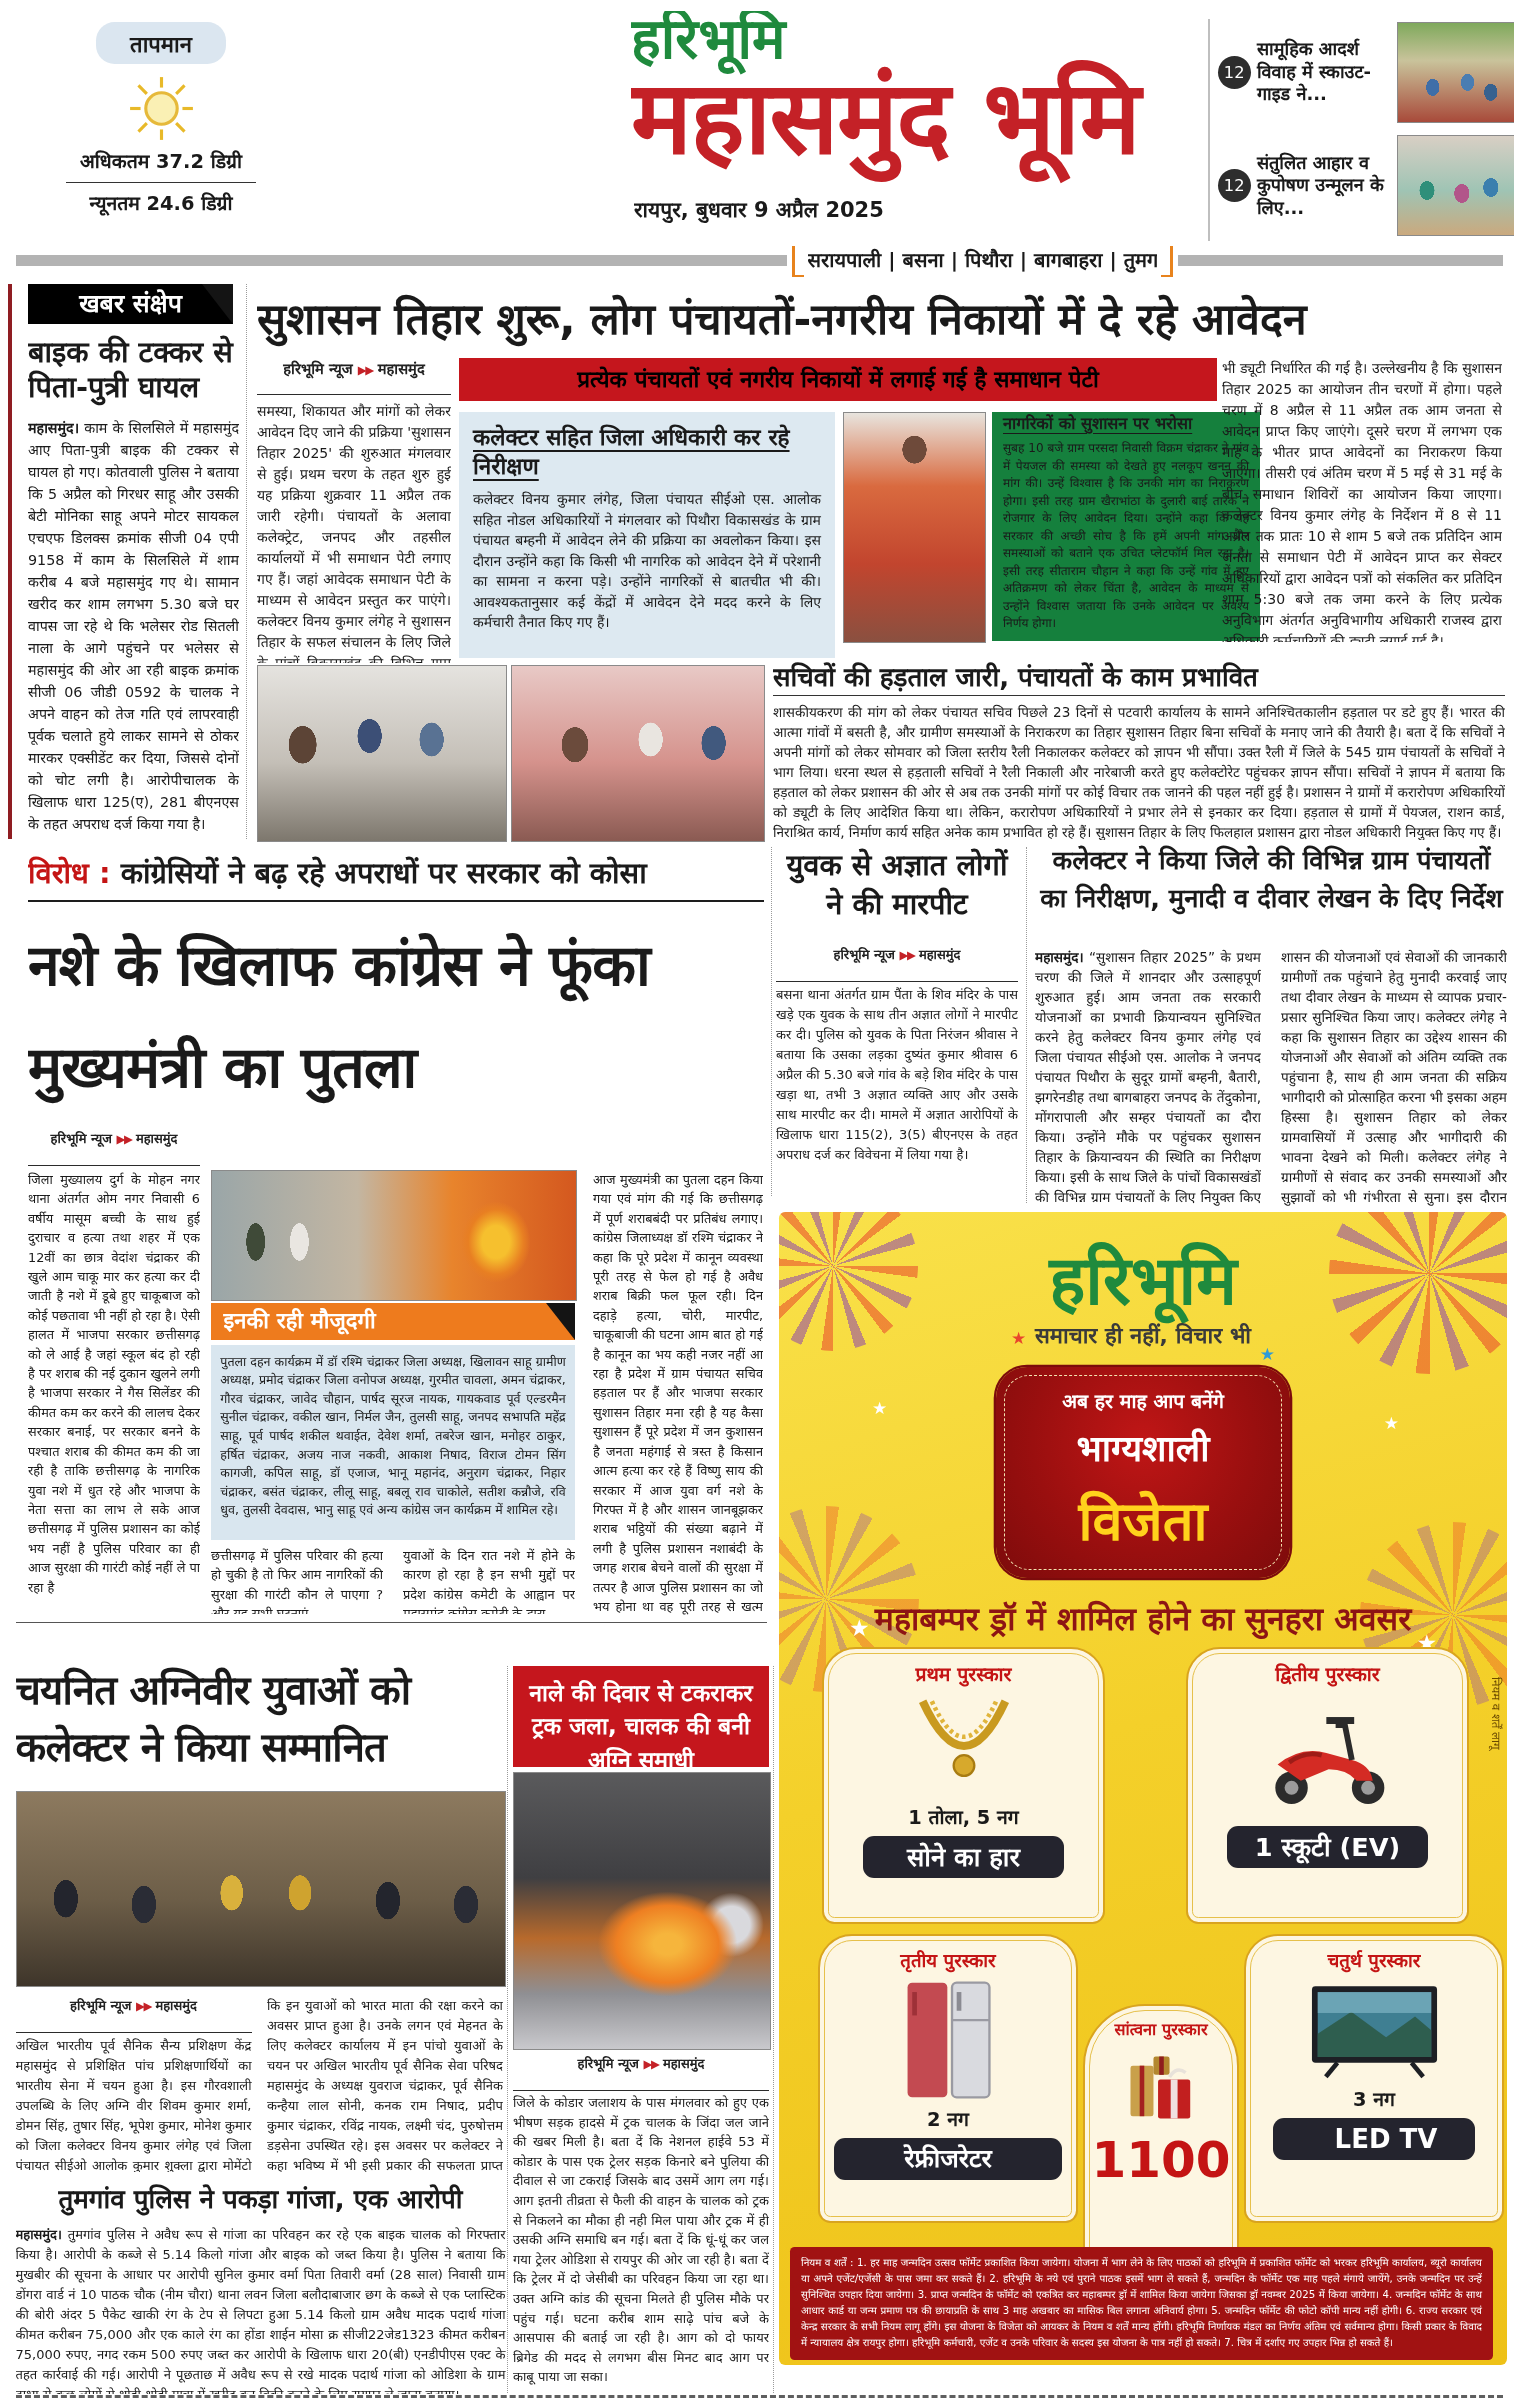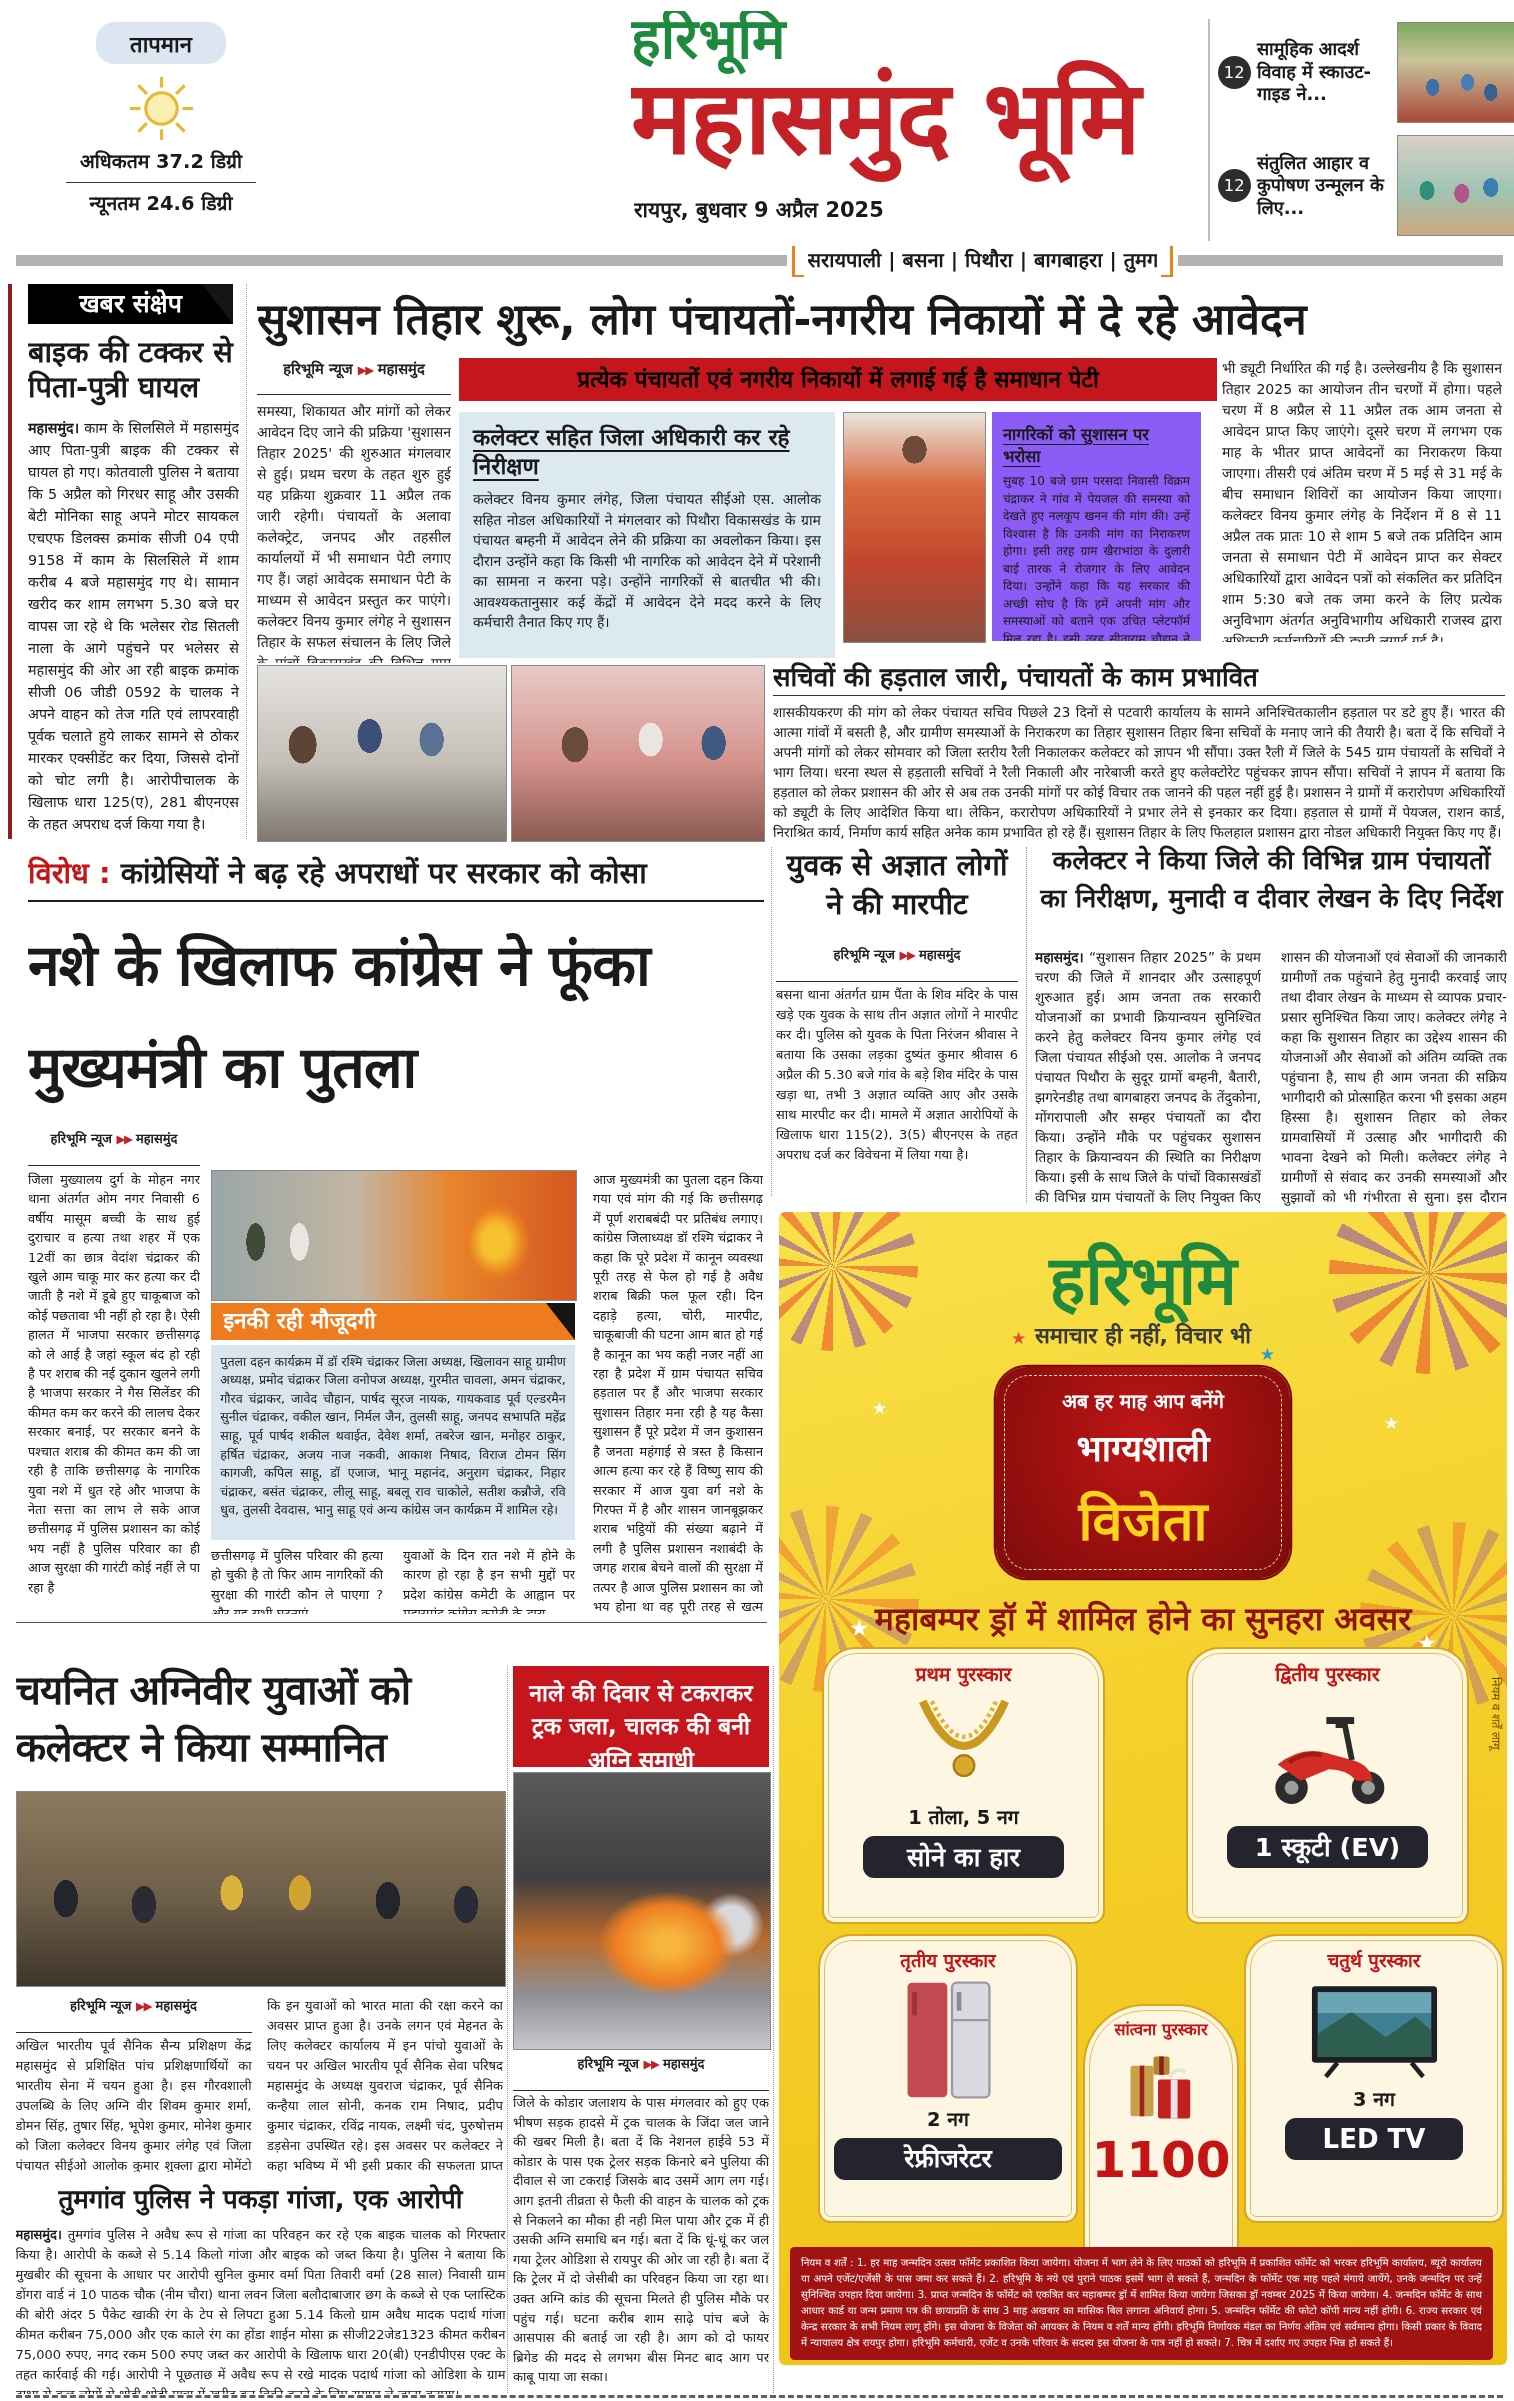--- a/index.html
+++ b/index.html
@@ -108,21 +108,21 @@
 
   <div class="abs" style="left:459px;top:412px;width:376px;height:246px;background:#dde9f1;padding:11px 14px;box-sizing:border-box;">
     <div style="font-weight:bold;font-size:22.5px;line-height:1.3;text-decoration:underline;text-underline-offset:4.6px;margin-bottom:7.7px;">कलेक्टर सहित जिला अधिकारी कर रहे निरीक्षण</div>
     <div class="just" style="font-size:14px;line-height:20.5px;">कलेक्टर विनय कुमार लंगेह, जिला पंचायत सीईओ एस. आलोक सहित नोडल अधिकारियों ने मंगलवार को पिथौरा विकासखंड के ग्राम पंचायत बम्हनी में आवेदन लेने की प्रक्रिया का अवलोकन किया। इस दौरान उन्होंने कहा कि किसी भी नागरिक को आवेदन देने में परेशानी का सामना न करना पड़े। उन्होंने नागरिकों से बातचीत भी की। आवश्यकतानुसार कई केंद्रों में आवेदन देने मदद करने के लिए कर्मचारी तैनात किए गए हैं।</div>
   </div>
 
   <div class="abs photo" style="left:843px;top:412px;width:141px;height:229px;background:
       radial-gradient(20px 23px at 50% 16%, #6e4a3a 60%, rgba(0,0,0,0) 61%),
       linear-gradient(180deg,#e8e4de 0%,#d96a3f 32%,#c2452e 66%,#8a5040 100%);"></div>
 
-  <div class="abs" style="left:992px;top:412px;width:209px;height:229px;background:#8b5cf6;padding:11px 11px;box-sizing:border-box;">
+  <div class="abs" style="left:992px;top:412px;width:268px;height:229px;background:#15803d;padding:0 11px;box-sizing:border-box;">
     <div style="font-weight:bold;font-size:16.3px;text-decoration:underline;text-underline-offset:3.9px;margin-bottom:6.2px;">नागरिकों को सुशासन पर भरोसा</div>
     <div class="just" style="font-size:12px;line-height:17.5px;">सुबह 10 बजे ग्राम परसदा निवासी विक्रम चंद्राकर ने गांव में पेयजल की समस्या को देखते हुए नलकूप खनन की मांग की। उन्हें विश्वास है कि उनकी मांग का निराकरण होगा। इसी तरह ग्राम खैराभांठा के दुलारी बाई तारक ने रोजगार के लिए आवेदन दिया। उन्होंने कहा कि यह सरकार की अच्छी सोच है कि हमें अपनी मांग और समस्याओं को बताने एक उचित प्लेटफॉर्म मिल रहा है। इसी तरह सीताराम चौहान ने कहा कि उन्हें गांव में हुए अतिक्रमण को लेकर चिंता है, आवेदन के माध्यम से उन्होंने विश्वास जताया कि उनके आवेदन पर अवश्य निर्णय होगा।</div>
   </div>
 
   <div class="abs just" style="left:1222px;top:358px;width:280px;height:284px;font-size:14px;line-height:21px;">भी ड्यूटी निर्धारित की गई है। उल्लेखनीय है कि सुशासन तिहार 2025 का आयोजन तीन चरणों में होगा। पहले चरण में 8 अप्रैल से 11 अप्रैल तक आम जनता से आवेदन प्राप्त किए जाएंगे। दूसरे चरण में लगभग एक माह के भीतर प्राप्त आवेदनों का निराकरण किया जाएगा। तीसरी एवं अंतिम चरण में 5 मई से 31 मई के बीच समाधान शिविरों का आयोजन किया जाएगा। कलेक्टर विनय कुमार लंगेह के निर्देशन में 8 से 11 अप्रैल तक प्रातः 10 से शाम 5 बजे तक प्रतिदिन आम जनता से समाधान पेटी में आवेदन प्राप्त कर सेक्टर अधिकारियों द्वारा आवेदन पत्रों को संकलित कर प्रतिदिन शाम 5:30 बजे तक जमा करने के लिए प्रत्येक अनुविभाग अंतर्गत अनुविभागीय अधिकारी राजस्व द्वारा अधिकारी कर्मचारियों की ड्यूटी लगाई गई है।</div>
 
   <div class="abs photo" style="left:257px;top:665px;width:248px;height:175px;background:
       radial-gradient(23px 31px at 18% 45%, #5c4436 60%, rgba(0,0,0,0) 61%),
       radial-gradient(20px 28px at 45% 40%, #3c4f76 60%, rgba(0,0,0,0) 61%),
       radial-gradient(20px 28px at 70% 42%, #597293 60%, rgba(0,0,0,0) 61%),
@@ -264,21 +264,21 @@
         <svg width="139" height="101" viewBox="0 0 120 86">
           <rect x="6" y="4" width="108" height="66" rx="3" fill="#1d1f24"></rect>
           <rect x="11" y="9" width="98" height="56" fill="#3f7f92"></rect>
           <path d="M11 45 L40 26 L70 48 L95 30 L109 42 L109 65 L11 65 Z" fill="#2c5b48" opacity="0.9"></path>
           <rect x="11" y="9" width="98" height="18" fill="#7fb4c4" opacity="0.7"></rect>
           <line x1="28" y1="70" x2="18" y2="82" stroke="#1d1f24" stroke-width="4"></line>
           <line x1="92" y1="70" x2="102" y2="82" stroke="#1d1f24" stroke-width="4"></line>
         </svg>
       </div>
       <div class="bold" style="font-size:19.4px;">3 नग</div>
-      <div class="pill" style="margin:6.2px auto 0 auto;width:178px;height:42px;font-size:26px;line-height:42px;">LED TV</div>
+      <div class="pill" style="margin:6.2px auto 0 auto;width:178px;height:42px;font-size:26px;line-height:42px;padding-left:24px;">LED TV</div>
     </div>
 
     <div style="position:absolute;right:3.1px;top:465px;writing-mode:vertical-rl;font-size:11.6px;color:#6b4a00;">नियम व शर्तें लागू</div>
 
     <div class="just" style="position:absolute;left:11px;top:1035px;width:703px;height:113px;background:#a11212;color:#fff;font-size:10.2px;line-height:16px;padding:7.7px 11px;box-sizing:border-box;border-radius:4.6px;">नियम व शर्तें : 1. हर माह जन्मदिन उत्सव फॉर्मेट प्रकाशित किया जायेगा। योजना में भाग लेने के लिए पाठकों को हरिभूमि में प्रकाशित फॉर्मेट को भरकर हरिभूमि कार्यालय, ब्यूरो कार्यालय या अपने एजेंट/एजेंसी के पास जमा कर सकते हैं। 2. हरिभूमि के नये एवं पुराने पाठक इसमें भाग ले सकते हैं, जन्मदिन के फॉर्मेट एक माह पहले मंगाये जायेंगे, उनके जन्मदिन पर उन्हें सुनिश्चित उपहार दिया जायेगा। 3. प्राप्त जन्मदिन के फॉर्मेट को एकत्रित कर महाबम्पर ड्रॉ में शामिल किया जायेगा जिसका ड्रॉ नवम्बर 2025 में किया जायेगा। 4. जन्मदिन फॉर्मेट के साथ आधार कार्ड या जन्म प्रमाण पत्र की छायाप्रति के साथ 3 माह अखबार का मासिक बिल लगाना अनिवार्य होगा। 5. जन्मदिन फॉर्मेट की फोटो कॉपी मान्य नहीं होगी। 6. राज्य सरकार एवं केन्द्र सरकार के सभी नियम लागू होंगे। इस योजना के विजेता को आयकर के नियम व शर्तें मान्य होंगी। हरिभूमि निर्णायक मंडल का निर्णय अंतिम एवं सर्वमान्य होगा। किसी प्रकार के विवाद में न्यायालय क्षेत्र रायपुर होगा। हरिभूमि कर्मचारी, एजेंट व उनके परिवार के सदस्य इस योजना के पात्र नहीं हो सकते। 7. चित्र में दर्शाए गए उपहार भिन्न हो सकते हैं।</div>
   </div>
 
   <div class="abs" style="left:15.5px;top:1622px;width:751px;height:0;border-top:1.5px solid #555;"></div>
 
   <div class="abs bold" style="left:15.5px;top:1662px;width:490px;height:118px;font-size:40px;line-height:1.42;letter-spacing:-0.8px;">चयनित अग्निवीर युवाओं को कलेक्टर ने किया सम्मानित</div>

